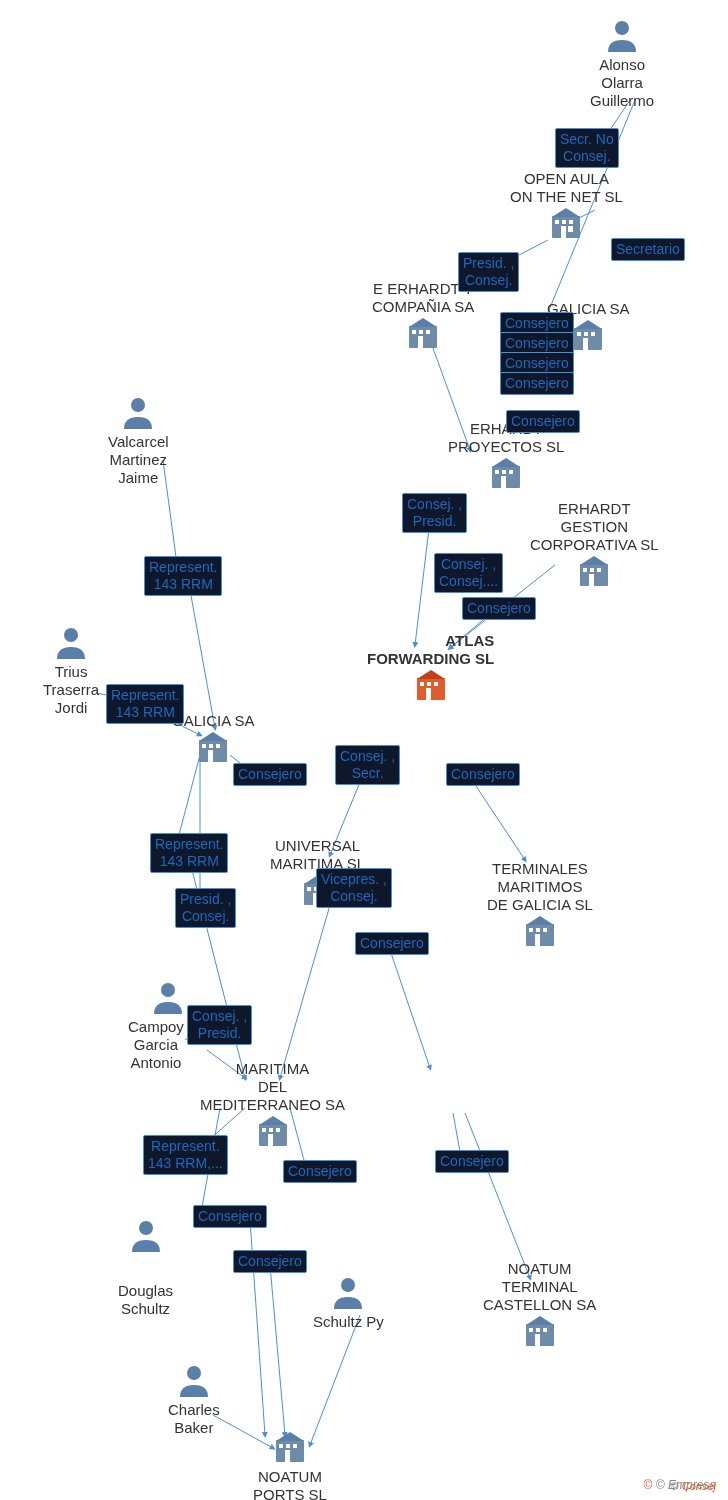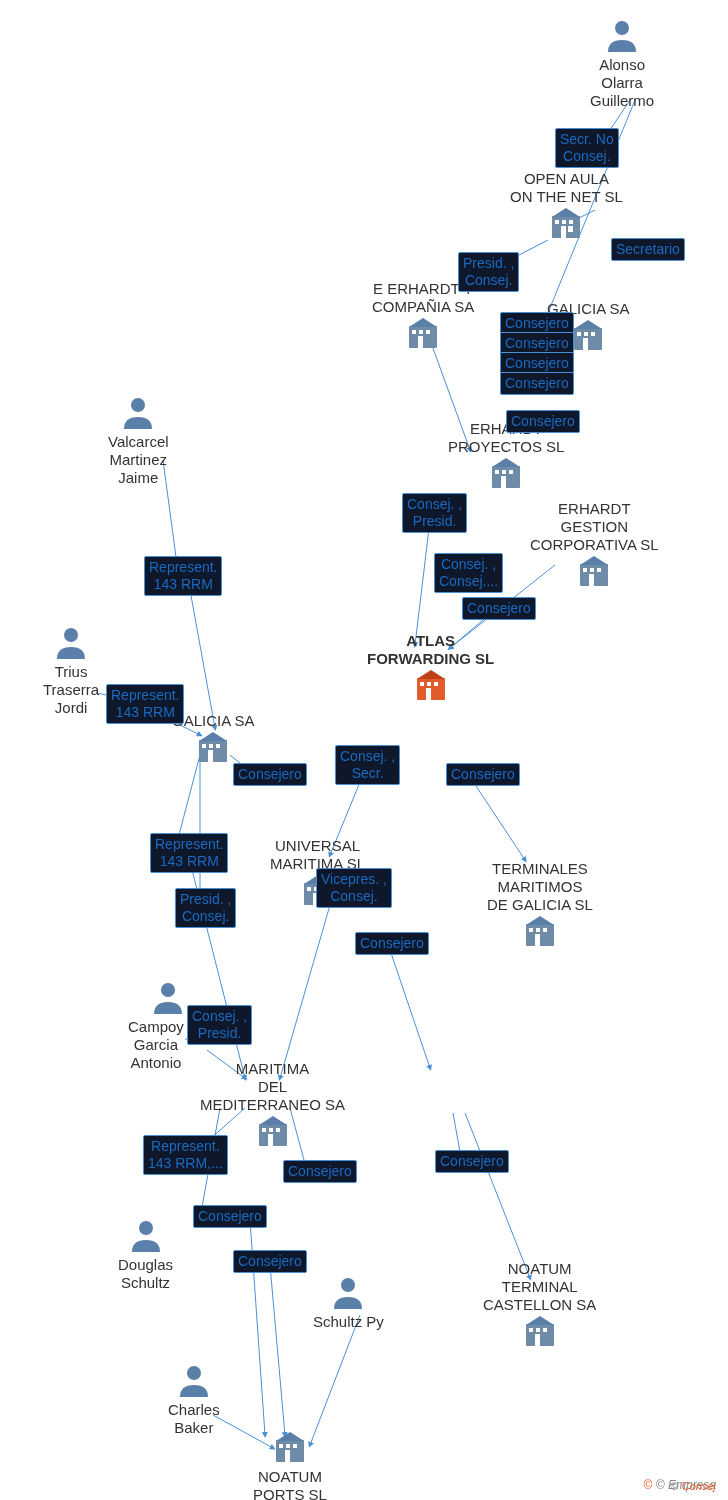--- a/index.html
+++ b/index.html
@@ -32,20 +32,21 @@
     .label {
       font-size: 15px;
       color: #333;
       line-height: 1.2;
       margin-top: 2px;
       white-space: pre-line;
       text-align: center;
     }
     .label.bold {
       font-weight: bold;
+      text-align: right;
     }
     .badge {
       background: #0f172a;
       border: 1.5px solid #4a90d9;
       color: #1a6abf;
       font-size: 14px;
       padding: 2px 4px;
       border-radius: 2px;
       text-align: center;
       line-height: 1.2;
@@ -170,21 +171,21 @@
   </div>
 
   <div class="node" style="left:128px;top:980px;align-items:flex-end;">
     <svg class="person-icon" viewBox="0 0 32 36" fill="#5a7fa8">
       <circle cx="16" cy="10" r="7"></circle>
       <path d="M2 34 Q2 22 16 22 Q30 22 30 34Z"></path>
     </svg>
     <span class="label">Campoy<br>Garcia<br>Antonio</span>
   </div>
 
-  <div class="node" style="left:118px;top:1218px;">
+  <div class="node" style="left:118px;top:1218px;gap:26px;">
     <svg class="person-icon" viewBox="0 0 32 36" fill="#5a7fa8">
       <circle cx="16" cy="10" r="7"></circle>
       <path d="M2 34 Q2 22 16 22 Q30 22 30 34Z"></path>
     </svg>
     <span class="label">Douglas<br>Schultz</span>
   </div>
 
   <div class="node" style="left:313px;top:1275px;">
     <svg class="person-icon" viewBox="0 0 32 36" fill="#5a7fa8">
       <circle cx="16" cy="10" r="7"></circle>

